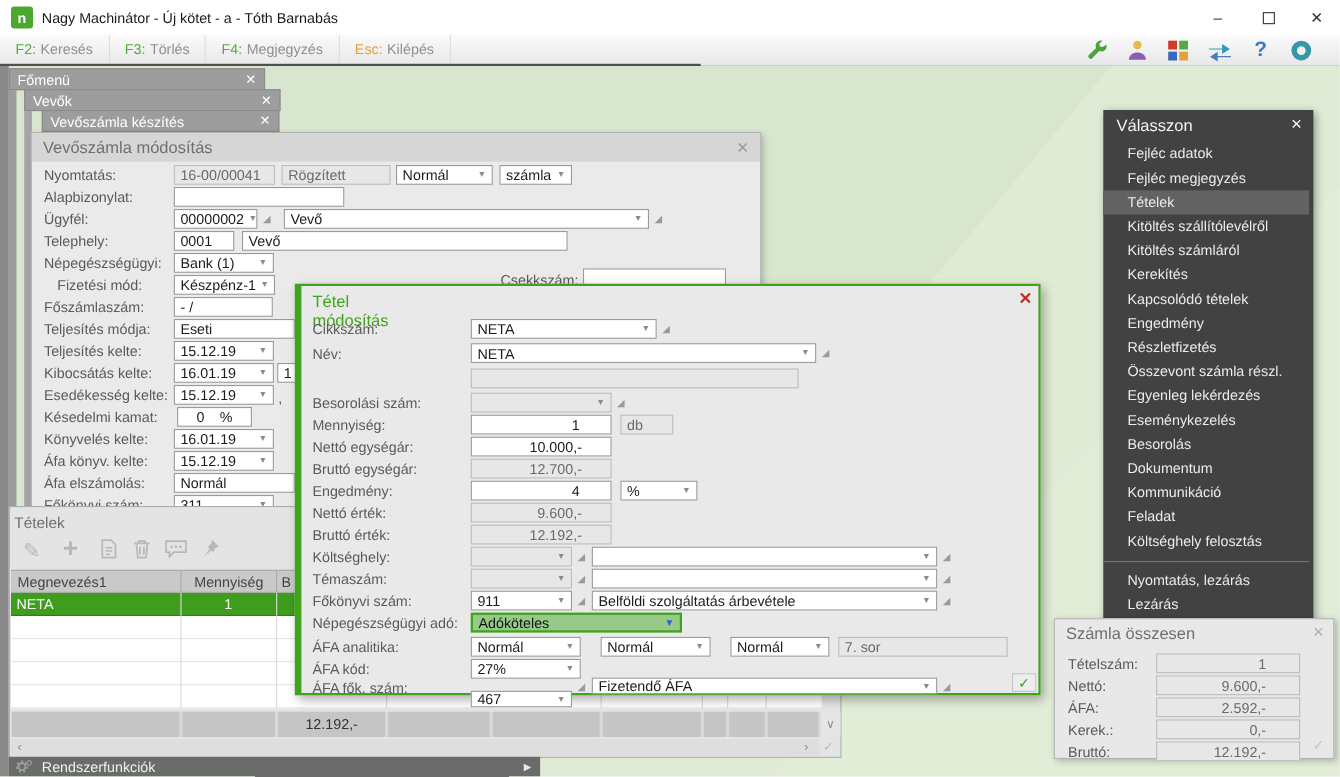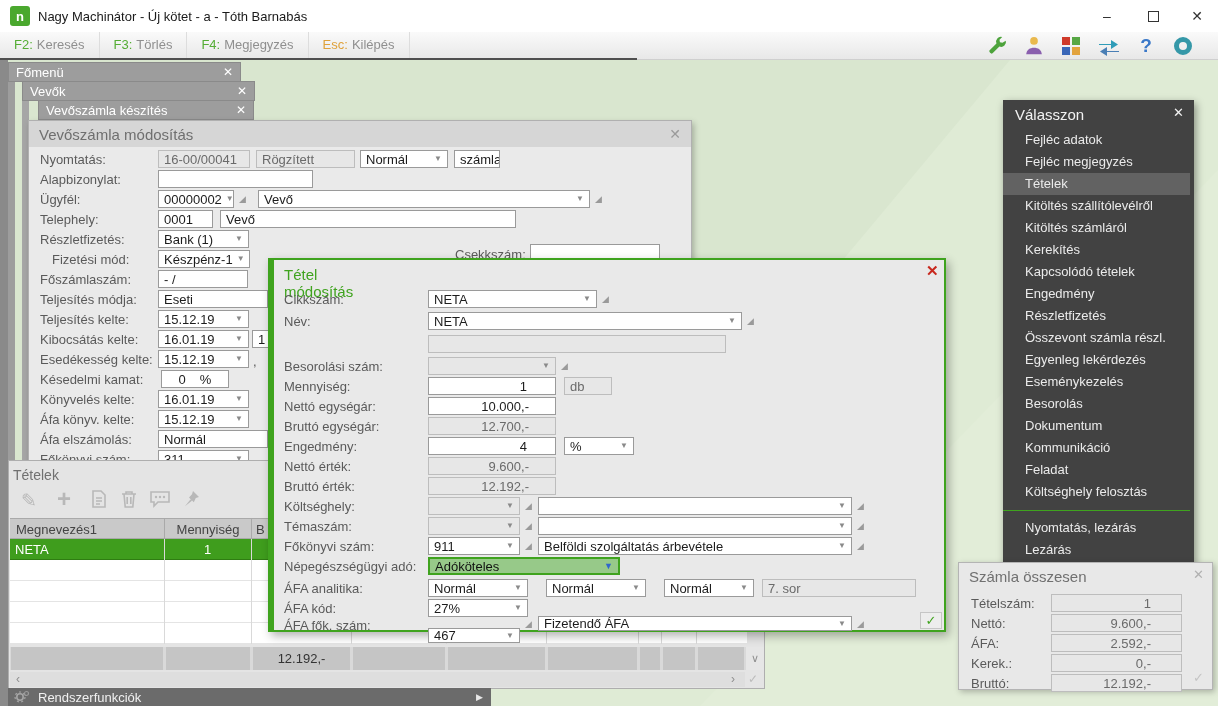--- a/index.html
+++ b/index.html
@@ -171,21 +171,21 @@
     <div class="f ro" style="left:158px;top:150px;width:92px">
         <span>16-00/00041</span>
       </div>
     <div class="f ro" style="left:256px;top:150px;width:99px">
         <span>Rögzített</span>
       </div>
     <div class="f" style="left:360px;top:150px;width:88px">
         <span>Normál</span>
         <span class="arr">▼</span>
       </div>
-    <div class="f" style="left:454px;top:150px;width:46px">
+    <div class="f" style="left:454px;top:150px;width:66px">
         <span>számla</span>
         <span class="arr">▼</span>
       </div>
 
     <span class="lb" style="left:40px;top:172px">Alapbizonylat:</span>
     <div class="f" style="left:158px;top:170px;width:155px">
         <span></span>
       </div>
 
     <span class="lb" style="left:40px;top:192px">Ügyfél:</span>
@@ -201,21 +201,21 @@
     <span class="tri" style="left:595px;top:195px">◢</span>
 
     <span class="lb" style="left:40px;top:212px">Telephely:</span>
     <div class="f" style="left:158px;top:210px;width:55px">
         <span>0001</span>
       </div>
     <div class="f" style="left:220px;top:210px;width:296px">
         <span>Vevő</span>
       </div>
 
-    <span class="lb" style="left:40px;top:232px">Részletfizetés:</span>
+    <span class="lb" style="left:40px;top:232px">Népegészségügyi:</span>
     <div class="f" style="left:158px;top:230px;width:91px">
         <span>Bank (1)</span>
         <span class="arr">▼</span>
       </div>
 
     <span class="lb" style="left:52px;top:252px">Fizetési mód:</span>
     <div class="f" style="left:158px;top:250px;width:92px">
         <span>Készpénz-1</span>
         <span class="arr">▼</span>
       </div>

